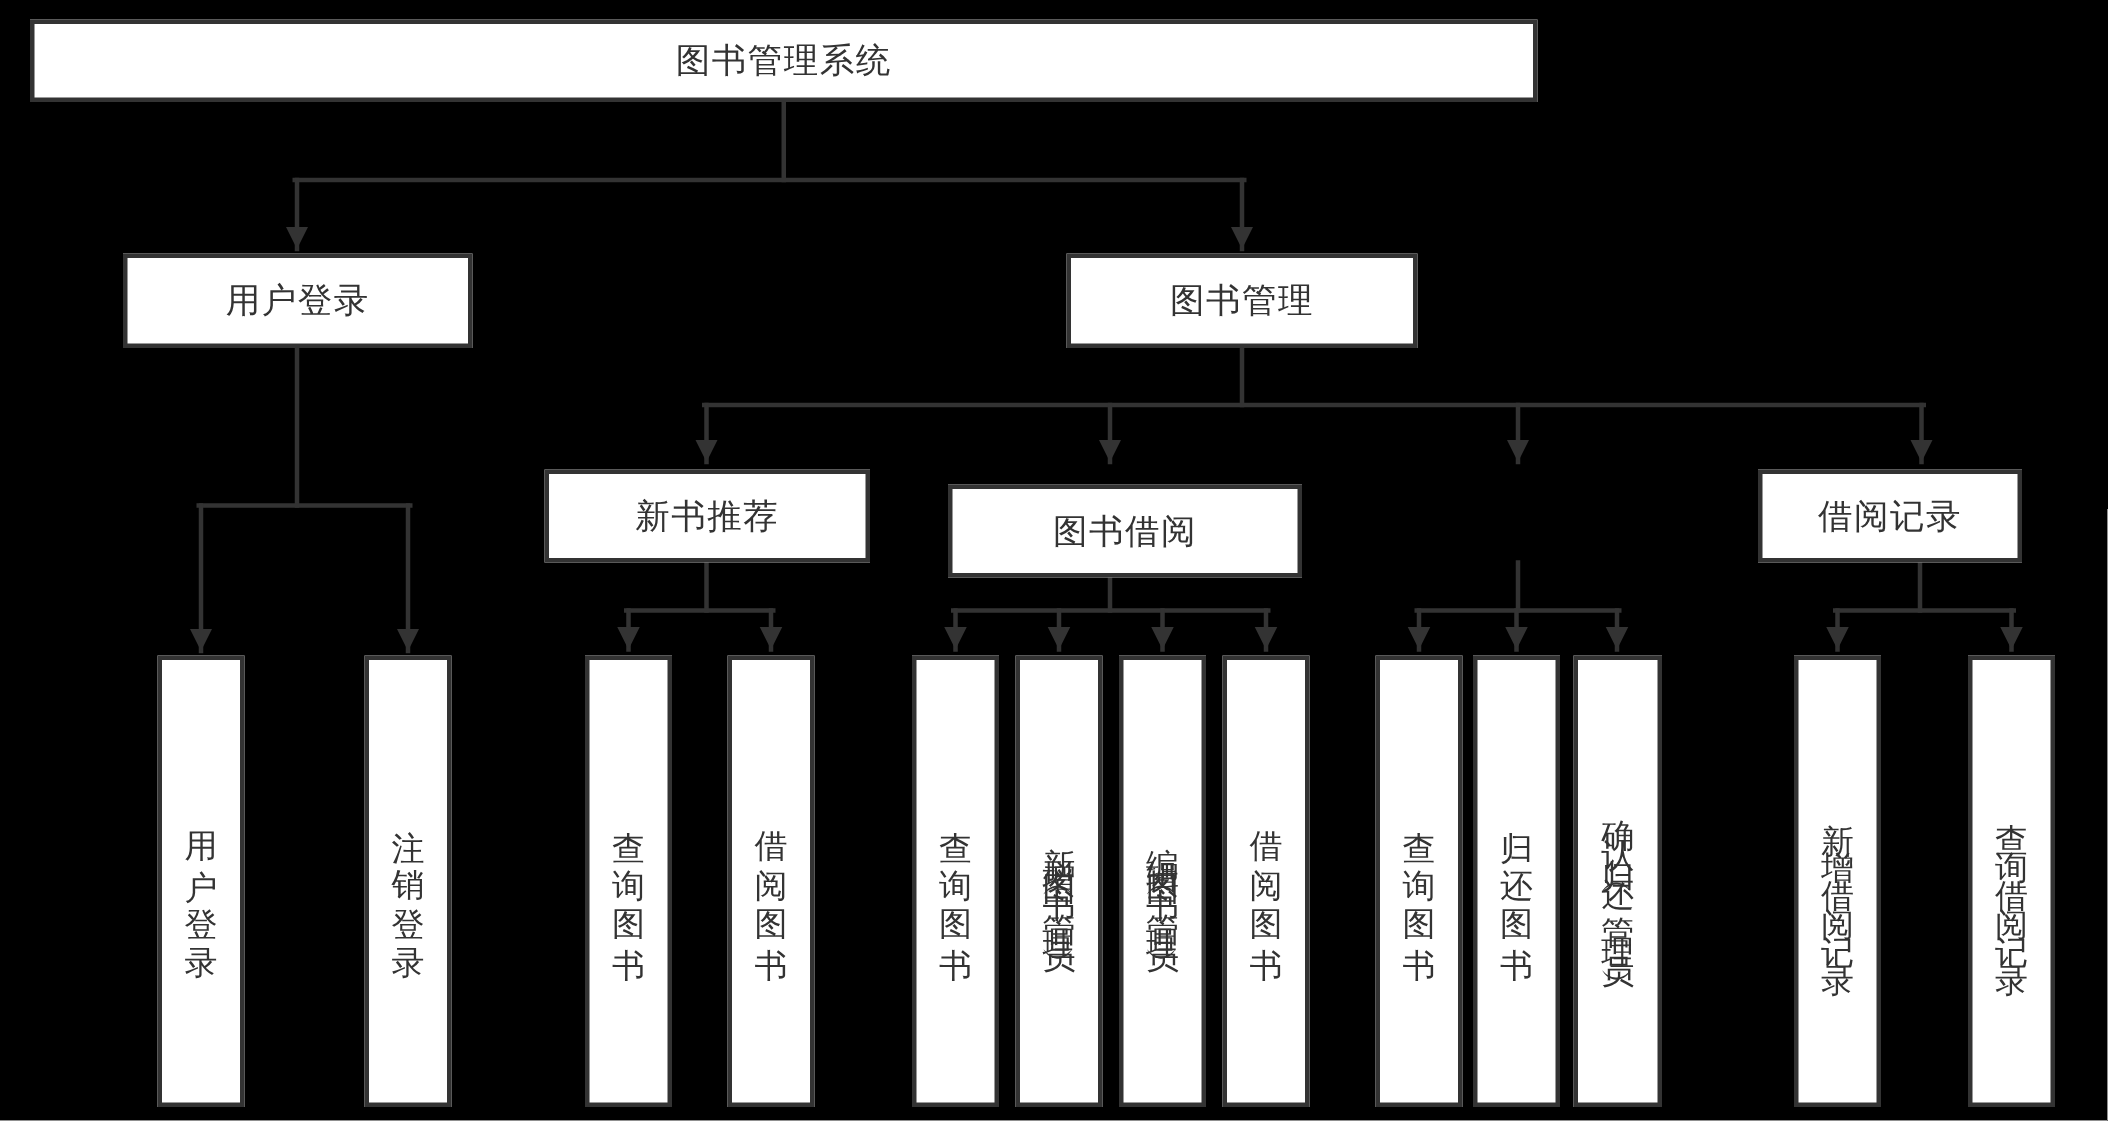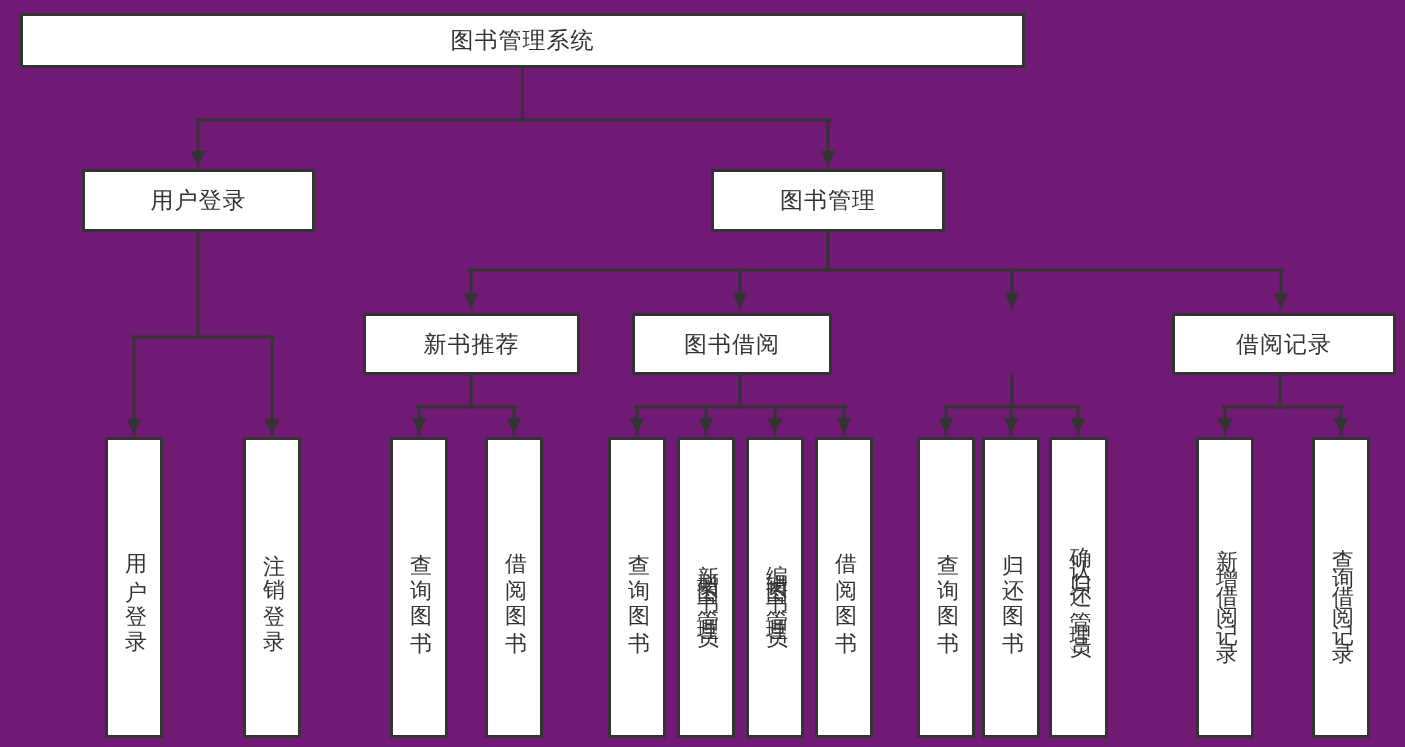--- a/index.html
+++ b/index.html
@@ -1,22 +1,22 @@
 <!DOCTYPE html>
 <html><head>
 <meta charset="utf-8">
 <style>
   html, body { margin: 0; padding: 0; background: #ffffff; }
   .canvas {
     position: relative;
     width: 1405px;
     height: 747px;
-    background: #701a75;
+    background: #000000;
     overflow: hidden;
-    font-family: Liberation Mono, monospace;
+    font-family: Liberation Serif, serif;
     color: #333333;
   }
   .connectors {
     position: absolute;
     left: 0; top: 0;
     width: 1405px; height: 747px;
     z-index: 1;
   }
   .box {
     position: absolute;
@@ -117,24 +117,24 @@
   <div class="box" style="left:82px; top:169px; width:233px; height:63px;">
     <span class="hlbl">用户登录</span>
   </div>
   <div class="box" style="left:363px; top:313px; width:217px; height:62px;">
     <span class="hlbl">新书推荐</span>
   </div>
 
   <div class="box" style="left:711px; top:169px; width:234px; height:63px;">
     <span class="hlbl">图书管理</span>
   </div>
-  <div class="box" style="left:632px; top:313px; width:200px; height:62px;">
+  <div class="box" style="left:632px; top:323px; width:236px; height:62px;">
     <span class="hlbl">图书借阅</span>
   </div>
-  <div class="box" style="left:1172px; top:313px; width:224px; height:62px;">
+  <div class="box" style="left:1172px; top:313px; width:176px; height:62px;">
     <span class="hlbl">借阅记录</span>
   </div>
 
   <div class="box" style="left:105px; top:437px; width:58px; height:301px;">
     <span class="vtxt ls4">用户登录</span>
   </div>
   <div class="box" style="left:243px; top:437px; width:58px; height:301px;">
     <span class="vtxt ls4">注销登录</span>
   </div>
 

